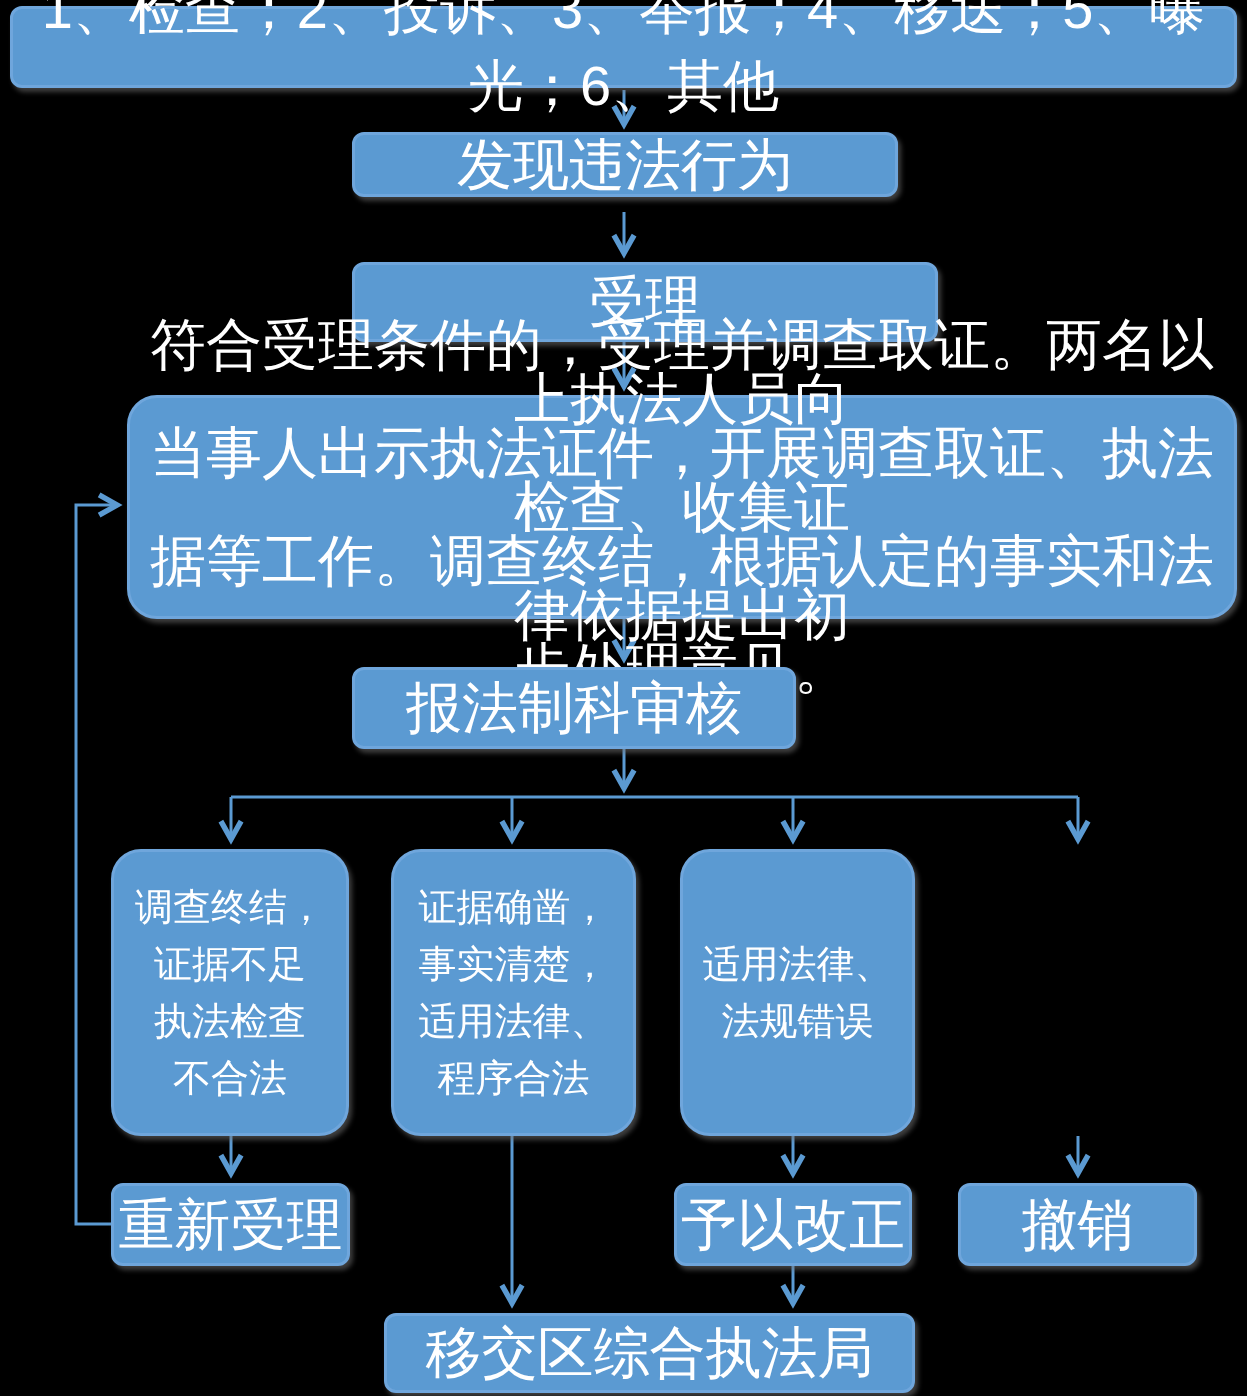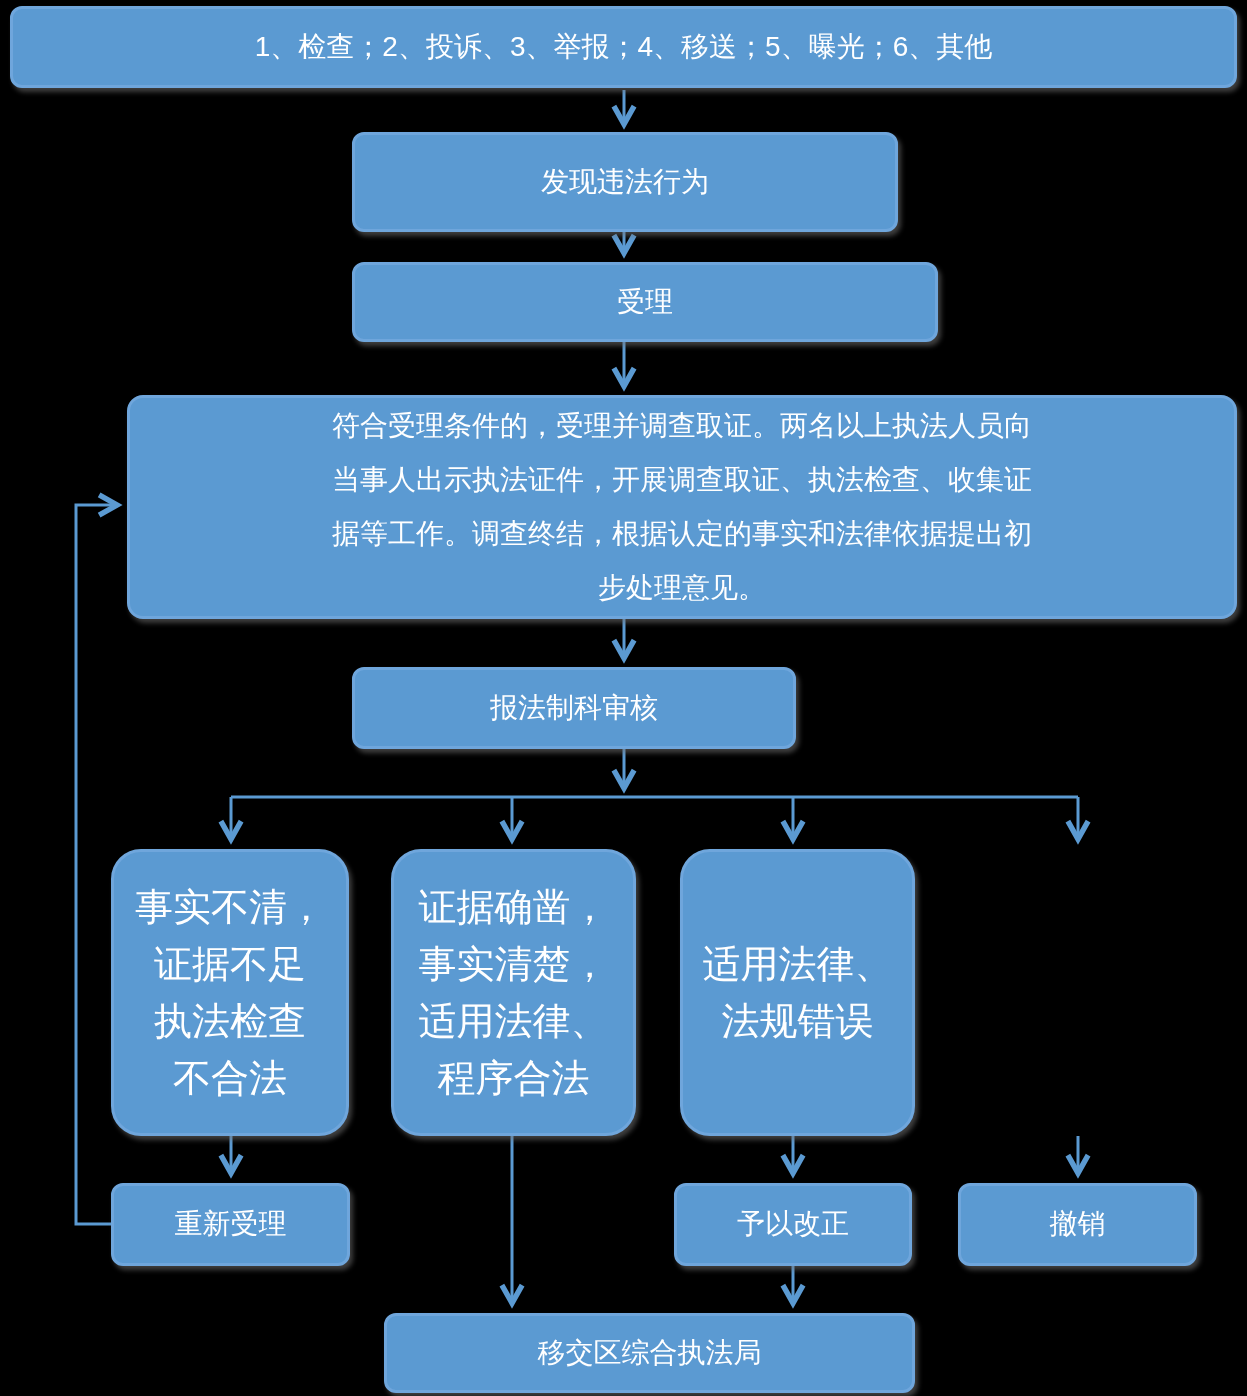--- a/index.html
+++ b/index.html
@@ -21,23 +21,23 @@
     align-items:center;
     justify-content:center;
     text-align:center;
     box-shadow:3px 4px 5px rgba(115,115,115,0.55);
     line-height:1.38;
   }
   .rounded-sm{border-radius:12px;}
   .rounded-lg{border-radius:30px;}
   #connectors{position:absolute;left:0;top:0;z-index:1;}
   .node{z-index:2;}
-  .fs40{font-size:28px;}
+  .fs40{font-size:56px;}
   .fs38{font-size:38px;}
-  .lh-big{line-height:54px;border-radius:16px;}
+  .lh-big{line-height:54px;}
   .lh-branch{line-height:57px;}
 </style>
 </head>
 <body>
 
 <div id="stage">
 
   <svg id="connectors" width="1247" height="1396" viewBox="0 0 1247 1396">
     <defs>
       <marker id="arrow" viewBox="0 0 12 12" refX="9" refY="6" markerWidth="9" markerHeight="9" orient="auto-start-reverse">
@@ -70,41 +70,41 @@
       <path d="M1078,1136 V1172" marker-end="url(#arrow)"></path>
 
       <path d="M111,1224 H76 V505 H116" marker-end="url(#arrow)"></path>
     </g>
   </svg>
 
   <div class="node rounded-sm fs40" style="left:10px;top:6px;width:1227px;height:82px;">
     <span>1、检查；2、投诉、3、举报；4、移送；5、曝光；6、其他</span>
   </div>
 
-  <div class="node rounded-sm fs40" style="left:352px;top:132px;width:546px;height:100px;">
+  <div class="node rounded-sm fs40" style="left:352px;top:132px;width:546px;height:65px;">
     <span>发现违法行为</span>
   </div>
 
   <div class="node rounded-sm fs40" style="left:352px;top:262px;width:586px;height:80px;">
     <span>受理</span>
   </div>
 
   <div class="node rounded-lg fs40 lh-big" style="left:127px;top:395px;width:1110px;height:224px;">
     <div>符合受理条件的，受理并调查取证。两名以上执法人员向</div>
     <div>当事人出示执法证件，开展调查取证、执法检查、收集证</div>
     <div>据等工作。调查终结，根据认定的事实和法律依据提出初</div>
     <div>步处理意见。</div>
   </div>
 
   <div class="node rounded-sm fs40" style="left:352px;top:667px;width:444px;height:82px;">
     <span>报法制科审核</span>
   </div>
 
   <div class="node rounded-lg fs38 lh-branch" style="left:111px;top:849px;width:238px;height:287px;">
-    <div>事实不清，</div>
+    <div>调查终结，</div>
     <div>证据不足</div>
     <div>执法检查</div>
     <div>不合法</div>
   </div>
 
   <div class="node rounded-lg fs38 lh-branch" style="left:391px;top:849px;width:245px;height:287px;">
     <div>证据确凿，</div>
     <div>事实清楚，</div>
     <div>适用法律、</div>
     <div>程序合法</div>

